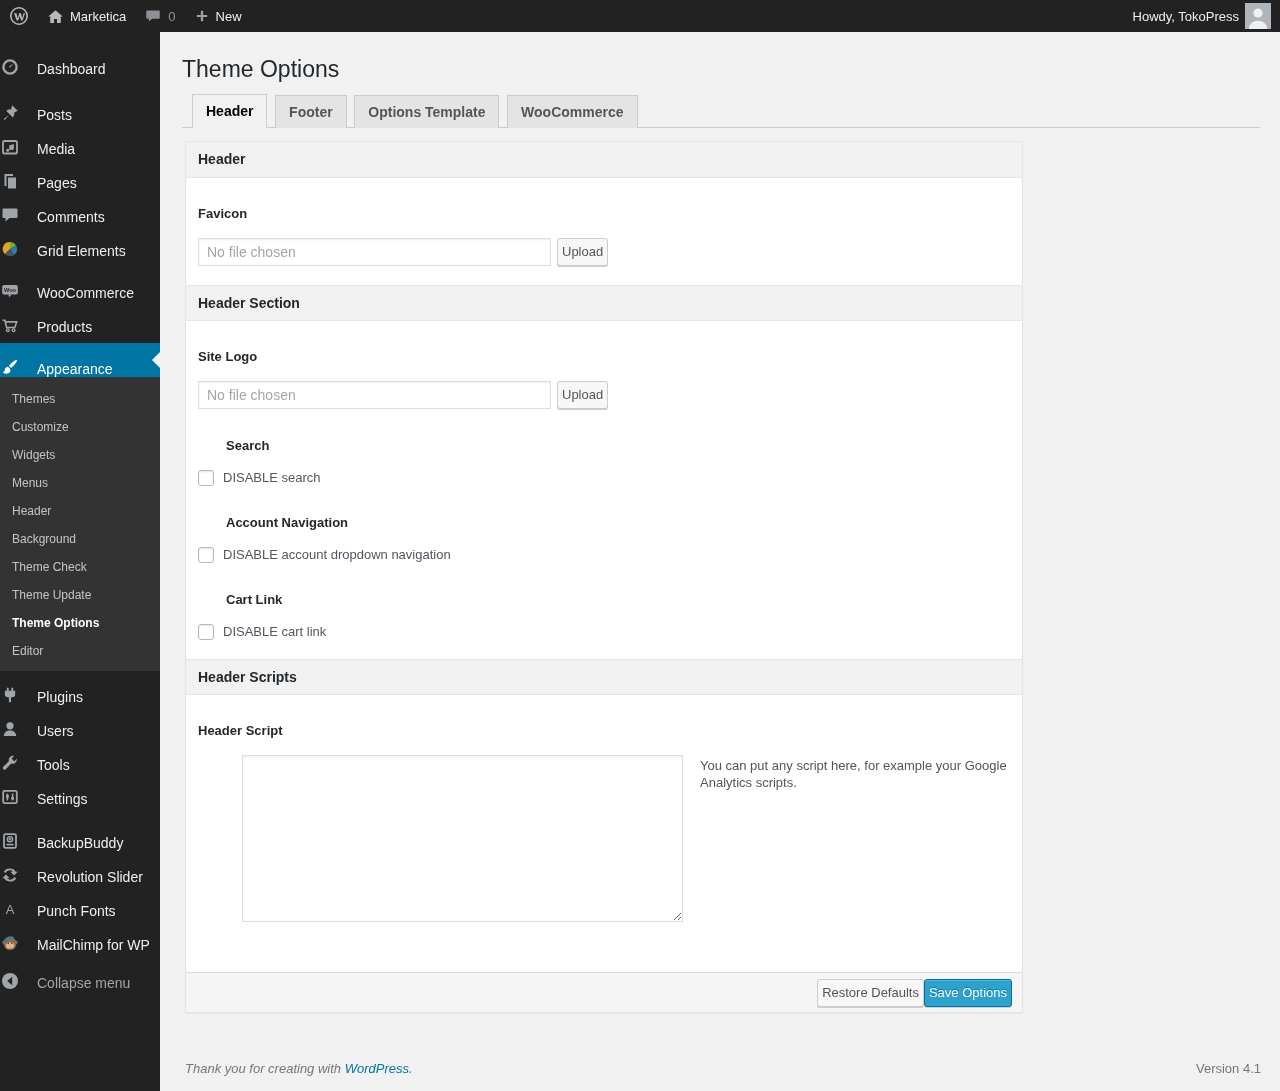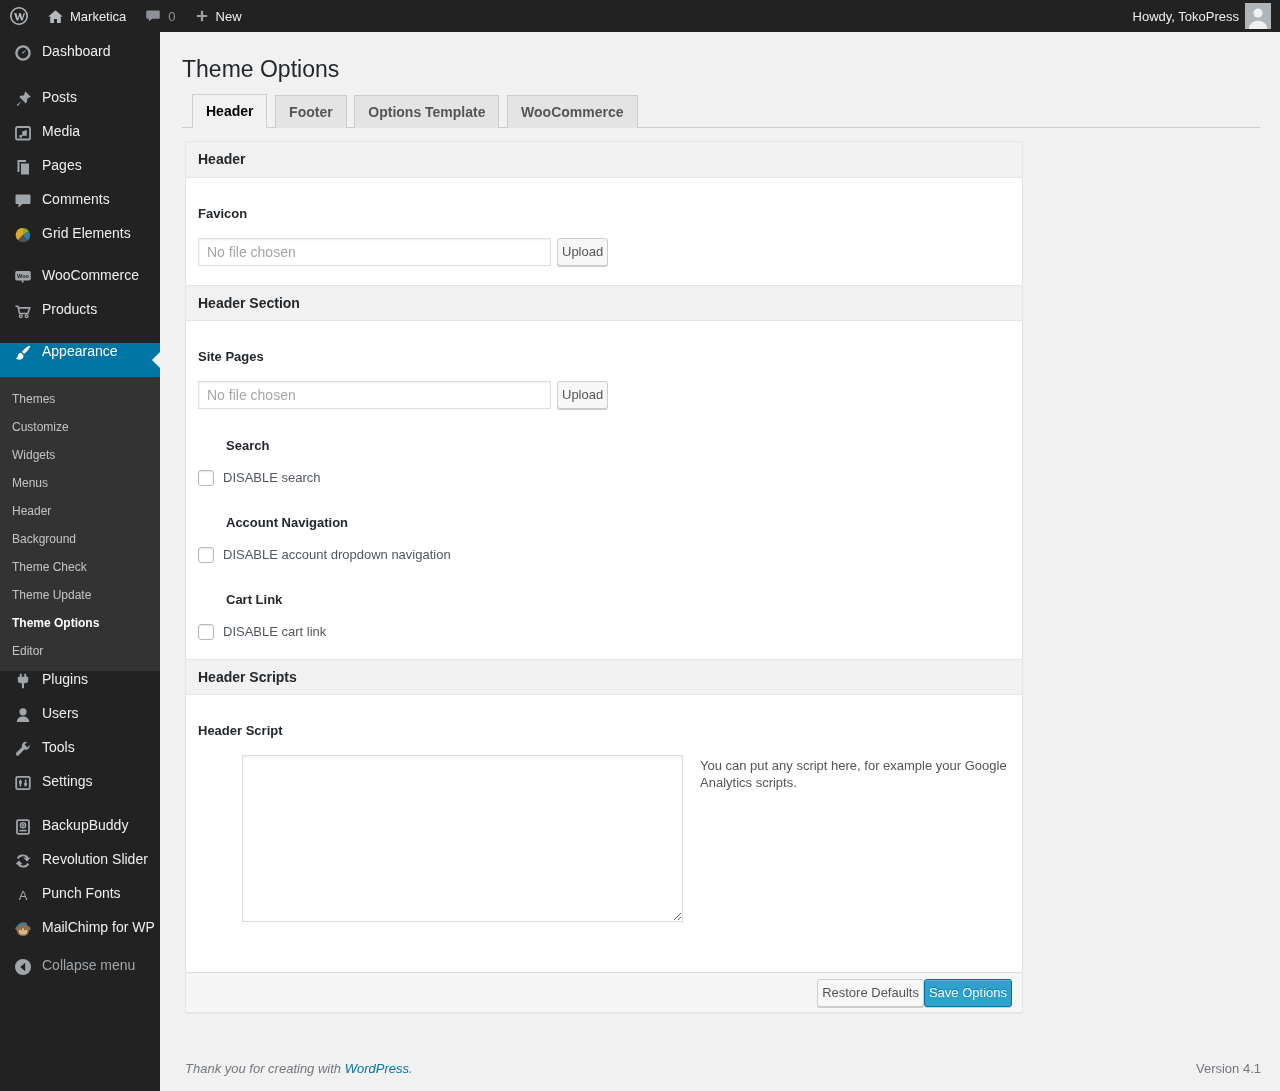--- a/index.html
+++ b/index.html
@@ -24,22 +24,22 @@
   .ab-item svg { display:block; }
   .ab-count { color:#8c9196; }
   .avatar { width:26px; height:26px; background:#b0b5ba; display:inline-block; overflow:hidden; }
 
   
   .adminmenu {
     position:absolute; top:32px; left:0; bottom:0; width:160px;
     background:#222; padding-top:11px;
   }
   .menu-item {
-    position:relative; height:34px; display:flex; align-items:flex-start;
-    padding-left:13px; gap:9px; color:#eee; font-size:14px; cursor:pointer;
+    position:relative; height:34px; display:flex; align-items:flex-end;
+    padding-left:0; gap:17px; color:#eee; font-size:14px; cursor:pointer;
   }
   .menu-item .mi { width:20px; height:20px; flex:0 0 20px; color:#a0a5aa; }
   .menu-sep-lg { height:12px; }
   .menu-sep { height:8px; }
   .menu-sep-md { height:10px; }
   .menu-sep-sm { height:4px; }
   .menu-item.current {
     background:#0074a2; color:#fff;
   }
   .menu-item.current .mi { color:#fff; }
@@ -385,21 +385,21 @@
       <div class="section-body">
         <span class="field-label">Favicon</span>
         <div class="control file-row">
           <input class="text-input" type="text" readonly="" placeholder="No file chosen" style="">
           <button class="button">Upload</button>
         </div>
       </div>
 
       <div class="section-head">Header Section</div>
       <div class="section-body">
-        <span class="field-label">Site Pages</span>
+        <span class="field-label">Site Logo</span>
         <div class="control file-row">
           <input class="text-input" type="text" readonly="" placeholder="No file chosen" style="">
           <button class="button">Upload</button>
         </div>
 
         <span class="field-label group-label">Search</span>
         <div class="control checkbox-row">
           <span class="checkbox"></span>
           <span class="checkbox-label">DISABLE search</span>
         </div>

